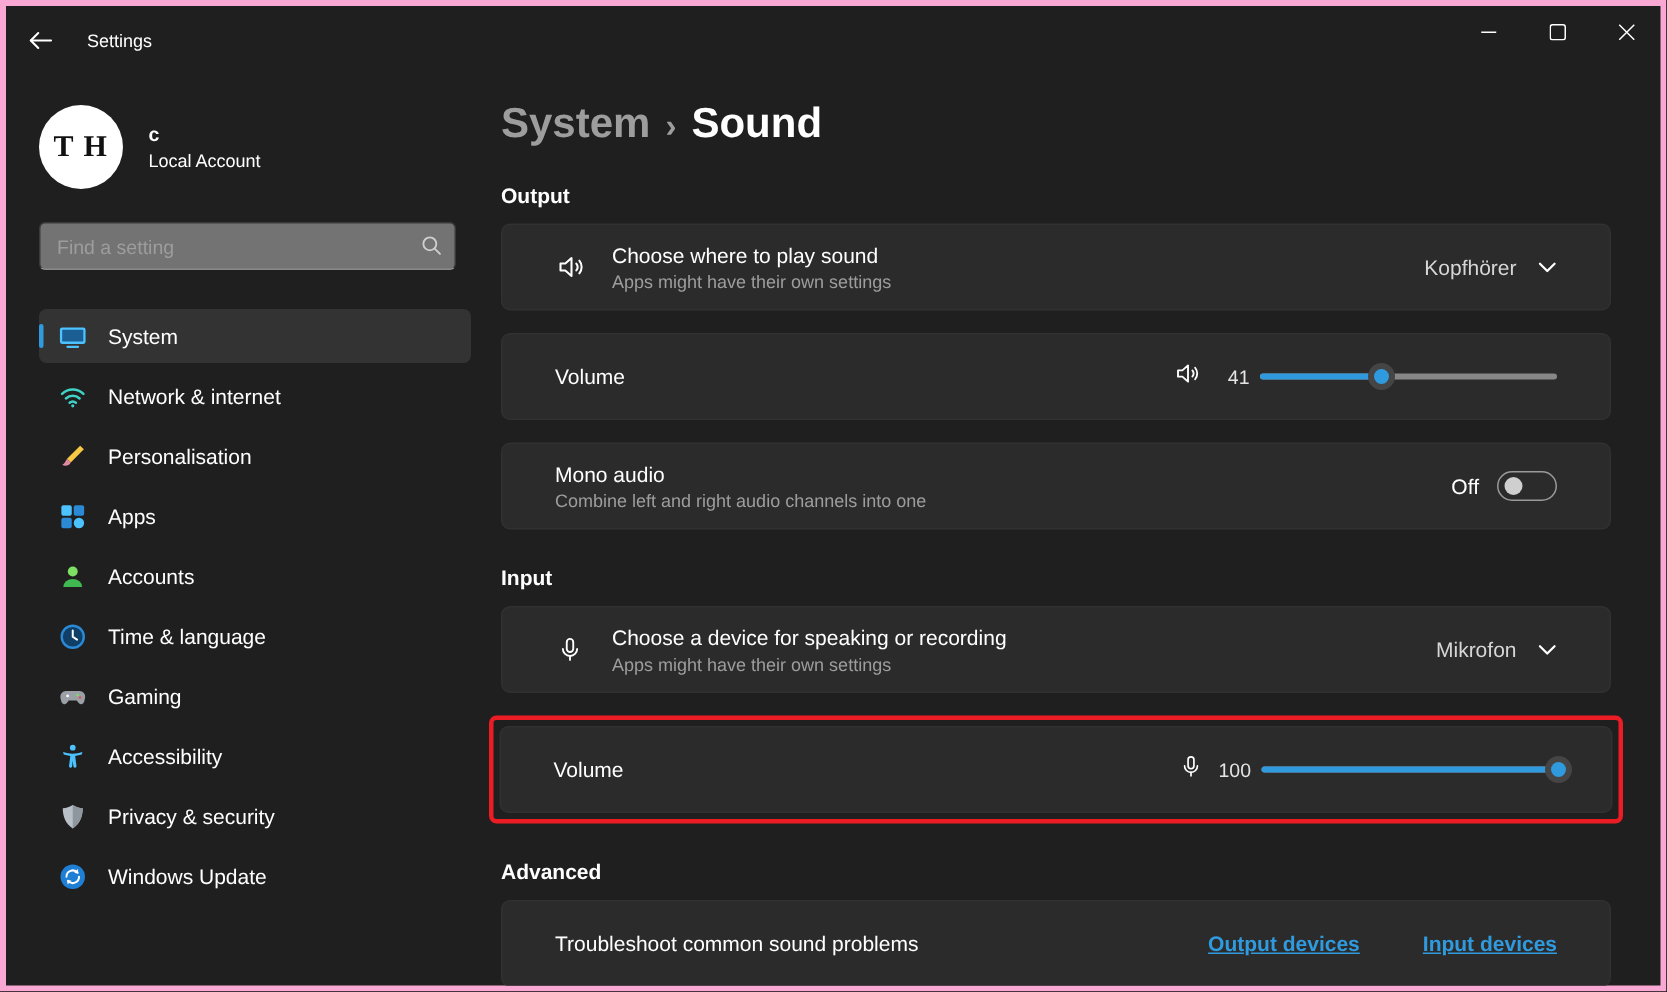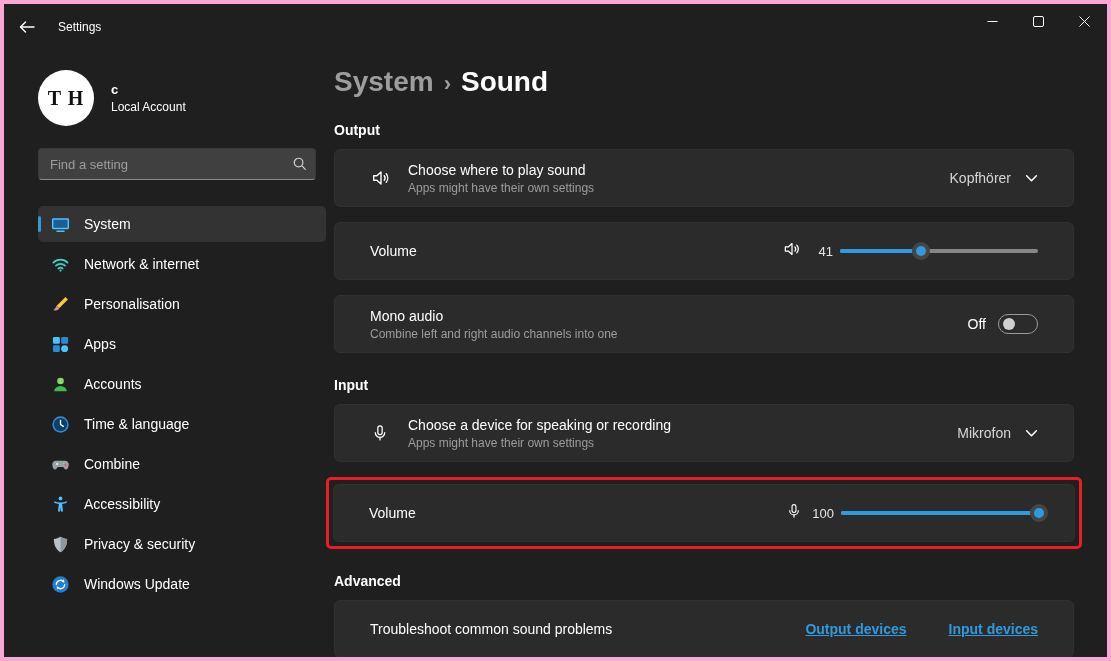--- a/index.html
+++ b/index.html
@@ -17,32 +17,32 @@
 
   
   .titlebar { height: 46px; display: flex; align-items: center; }
   .back-btn { width: 46px; height: 36px; display:flex; align-items:center; justify-content:center; font-size:16px; color:#fff; cursor: default; }
   .app-title { font-size: 12px; margin-left: 8px; }
   .win-controls { margin-left: auto; display: flex; height: 100%; align-items: flex-start; }
   .win-btn { width: 46px; height: 34px; display:flex; align-items:center; justify-content:center; color:#fff; }
   .win-btn svg { display:block; }
 
   
-  .sidebar { position:absolute; left:12px; top:46px; bottom:0; width:330px; padding:14px 14px 0 22px; }
+  .sidebar { position:absolute; left:0; top:46px; bottom:0; width:330px; padding:14px 14px 0 22px; }
   .user-block { display:flex; align-items:center; margin:6px 0 22px 0; }
   .avatar { width:56px; height:56px; border-radius:50%; background:#fff; color:#111;
             display:flex; align-items:center; justify-content:center;
             font-family:"Liberation Serif", serif; font-weight:700; font-size:20px; letter-spacing:1px; }
   .user-meta { margin-left: 17px; }
   .user-name { font-size: 13px; font-weight: 700; }
   .user-type { font-size: 12px; color: #ffffff; margin-top: 3px; }
 
   .searchbox { position:relative; width:278px; height:32px; margin-bottom:26px; }
   .searchbox input {
-    width:100%; height:100%; background:#404040; border:1px solid #3a3a3a; border-bottom:1px solid #8a8a8a;
+    width:100%; height:100%; background:#737373; border:1px solid #3a3a3a; border-bottom:1px solid #8a8a8a;
     border-radius:4px; color:#cfcfcf; font-size:13px; padding:0 30px 0 11px; outline:none;
     font-family: inherit;
   }
   .searchbox input::placeholder { color:#9d9d9d; }
   .search-icon { position:absolute; right:9px; top:8px; }
 
   .nav { width:288px; }
   .nav-item { position:relative; display:flex; align-items:center; height:36px; margin-bottom:4px;
               padding-left:13px; border-radius:5px; cursor:default; }
   .nav-item.selected { background:#333333; }
@@ -219,21 +219,21 @@
 
       <div class="nav-item">
         <span class="nav-icon">
           <svg width="19" height="19" viewBox="0 0 20 20">
               <path d="M5.2 6 h9.6 a4 4 0 0 1 3.9 4.6 l-.7 2.9 a2.2 2.2 0 0 1-4 .7 L12.8 12.6 H7.2 L6 14.2 a2.2 2.2 0 0 1-4-.7 l-.7-2.9 A4 4 0 0 1 5.2 6 Z" fill="#9aa0a6"></path>
               <circle cx="6.4" cy="9.4" r="1" fill="#fff"></circle>
               <circle cx="13.3" cy="8.8" r="0.9" fill="#7ddf64"></circle>
               <circle cx="15.1" cy="10.5" r="0.9" fill="#e05252"></circle>
             </svg>
         </span>
-        <span class="nav-label">Combine</span>
+        <span class="nav-label">Gaming</span>
       </div>
 
       <div class="nav-item">
         <span class="nav-icon">
           <svg width="19" height="19" viewBox="0 0 20 20" fill="#4cc2ff">
               <circle cx="10" cy="3.6" r="2"></circle>
               <path d="M3.2 6.6 a20 20 0 0 0 13.6 0 l-.5 1.9 a17 17 0 0 1-4.6 .9 l.9 7 a1.1 1.1 0 0 1-2.2 .3 L10 12.6 l-.4 4.1 a1.1 1.1 0 0 1-2.2-.3 l.9-7 a17 17 0 0 1-4.6-.9 Z"></path>
             </svg>
         </span>
         <span class="nav-label">Accessibility</span>

